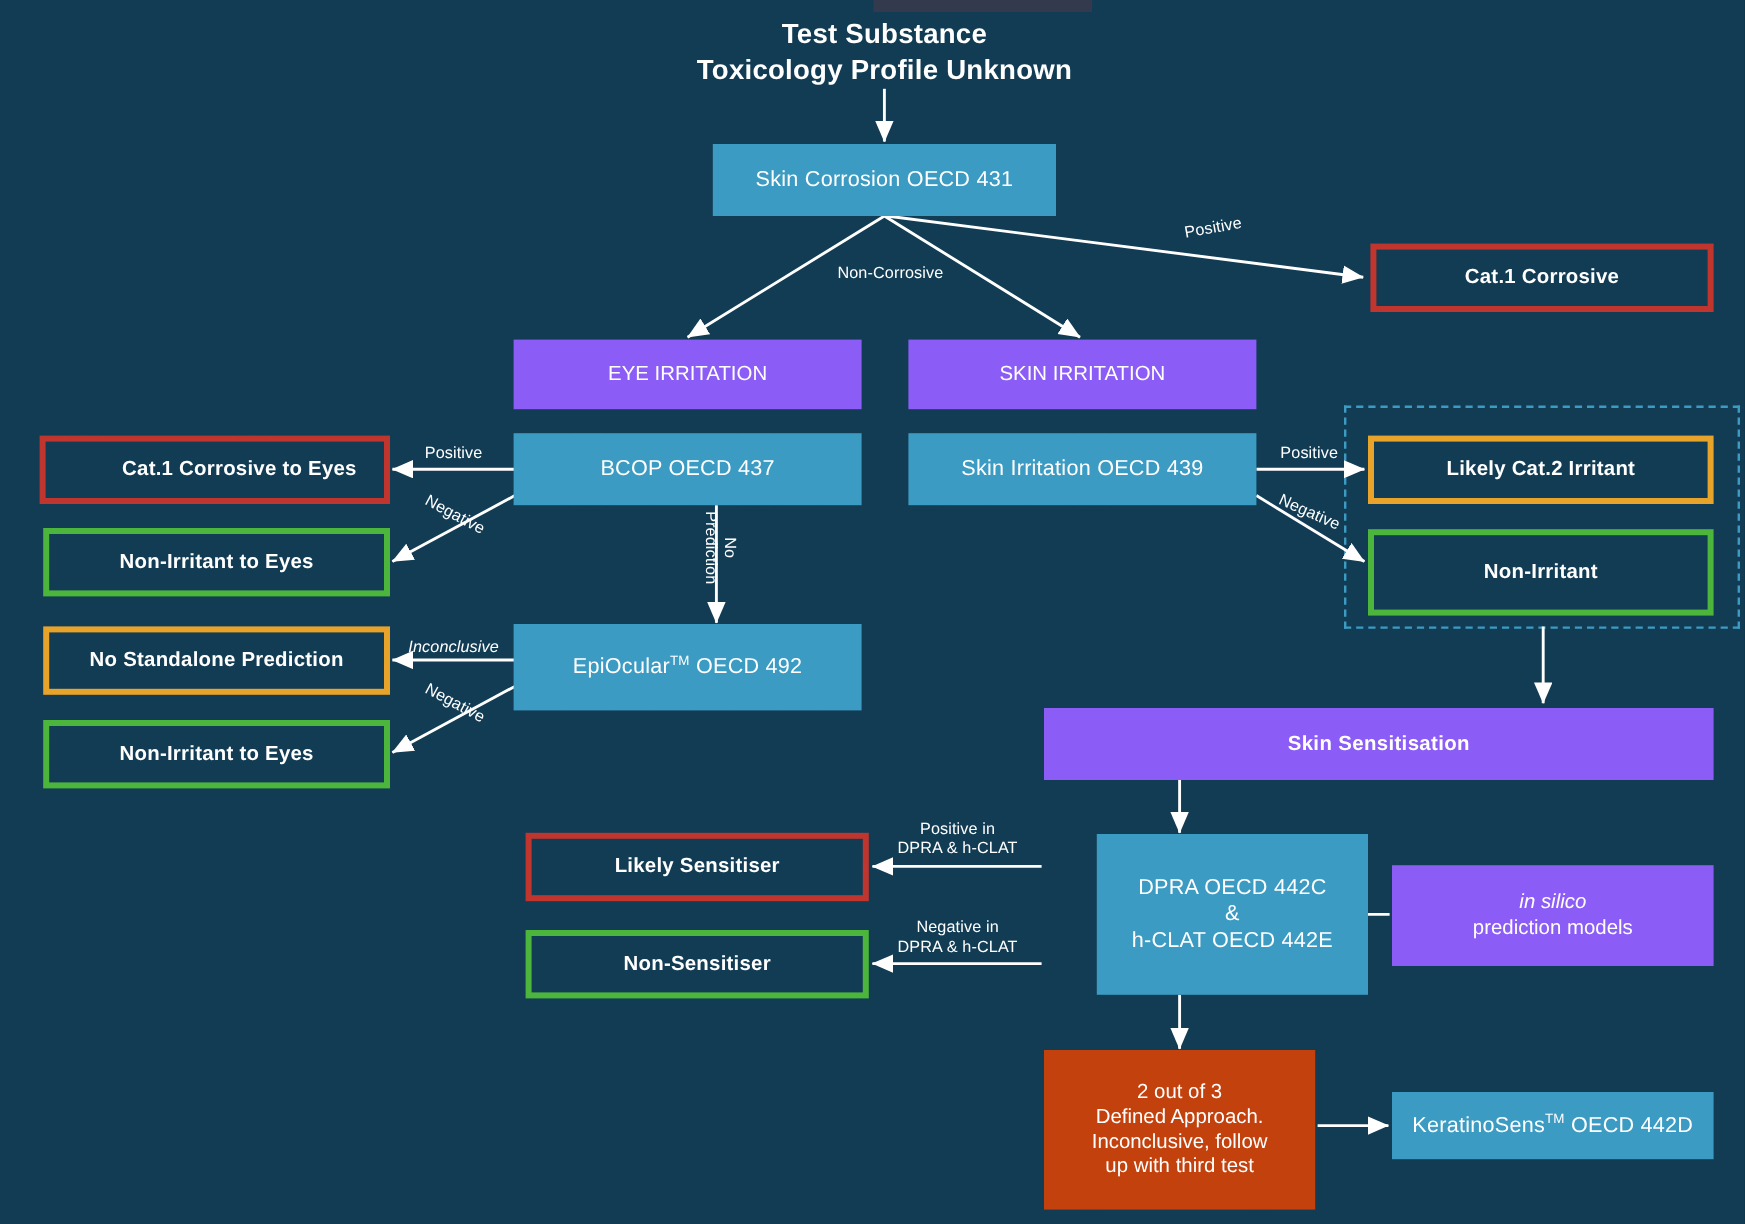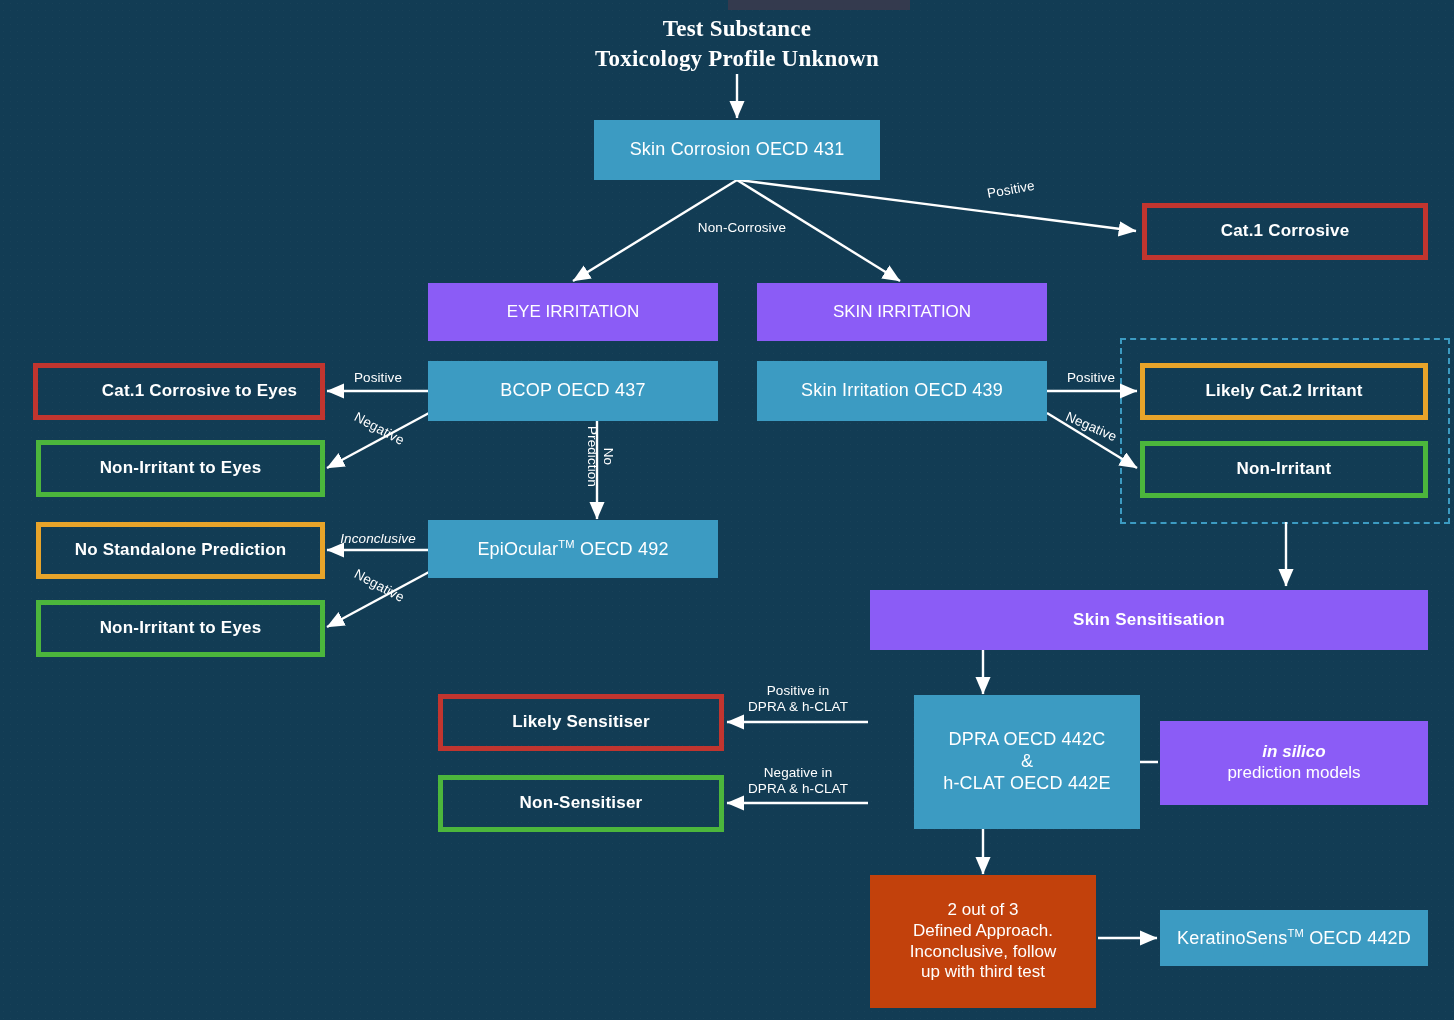--- a/index.html
+++ b/index.html
@@ -110,21 +110,21 @@
     white-space: pre;
     text-align: center;
     line-height: 1.22;
     letter-spacing: .1px;
   }
   .rot-pos24 { transform: rotate(24deg); transform-origin: center; }
   .rot-pos28 { transform: rotate(28deg); transform-origin: center; }
   .rot-neg10 { transform: rotate(-10deg); transform-origin: center; }
   .rot-vert  { transform: rotate(90deg); transform-origin: center; }
 
-  .ital { font-style: italic; font-weight: bold; }
+  .ital { font-style: italic; }
   .sup { font-size: 0.62em; vertical-align: super; }
 </style>
 </head>
 <body>
 
 <div id="stage">
 
   <div class="topstrip"></div>
 
   <svg id="edges" viewBox="0 0 1454 1020" xmlns="http://www.w3.org/2000/svg">
@@ -168,21 +168,21 @@
       <path d="M1158,762 L1100,762"></path>
 
       <path d="M983,829 L983,874"></path>
 
       <path d="M1098,938 L1157,938"></path>
     </g>
   </svg>
 
   <div class="dashgroup" style="left:1120px; top:338px; width:330px; height:186px;"></div>
 
-  <div class="node title-text" style="left:487px; top:14px; width:500px; height:60px;font-family:Liberation Serif, serif;">
+  <div class="node title-text" style="left:487px; top:14px; width:500px; height:60px;">
     <div class="node-inner">
       <div>Test Substance</div>
       <div>Toxicology Profile Unknown</div>
     </div>
   </div>
 
   <div class="node blue" style="left:594px; top:120px; width:286px; height:60px;justify-content:center;">
     <div class="node-inner">Skin Corrosion OECD 431</div>
   </div>
 
@@ -211,33 +211,33 @@
   </div>
 
   <div class="node outline o-amber" style="left:36px; top:522px; width:289px; height:57px;">
     <div class="node-inner">No Standalone Prediction</div>
   </div>
 
   <div class="node outline o-green" style="left:36px; top:600px; width:289px; height:57px;">
     <div class="node-inner">Non-Irritant to Eyes</div>
   </div>
 
-  <div class="node blue" style="left:428px; top:520px; width:290px; height:58px;">
+  <div class="node blue" style="left:428px; top:520px; width:290px; height:72px;">
     <div class="node-inner"><span>EpiOcular</span><span class="sup">TM</span><span> OECD 492</span></div>
   </div>
 
   <div class="node blue" style="left:757px; top:361px; width:290px; height:60px;">
     <div class="node-inner">Skin Irritation OECD 439</div>
   </div>
 
   <div class="node outline o-amber" style="left:1140px; top:363px; width:288px; height:57px;">
     <div class="node-inner">Likely Cat.2 Irritant</div>
   </div>
 
-  <div class="node outline o-green" style="left:1140px; top:441px; width:288px; height:57px;">
+  <div class="node outline o-green" style="left:1140px; top:441px; width:288px; height:72px;">
     <div class="node-inner">Non-Irritant</div>
   </div>
 
   <div class="node orange bold" style="left:870px; top:590px; width:558px; height:60px;">
     <div class="node-inner">Skin Sensitisation</div>
   </div>
 
   <div class="node blue" style="left:914px; top:695px; width:226px; height:134px;">
     <div class="node-inner">
       <div>DPRA OECD 442C</div>

